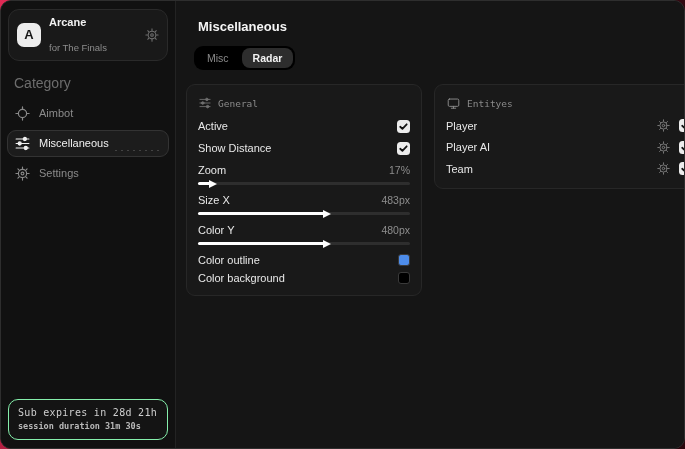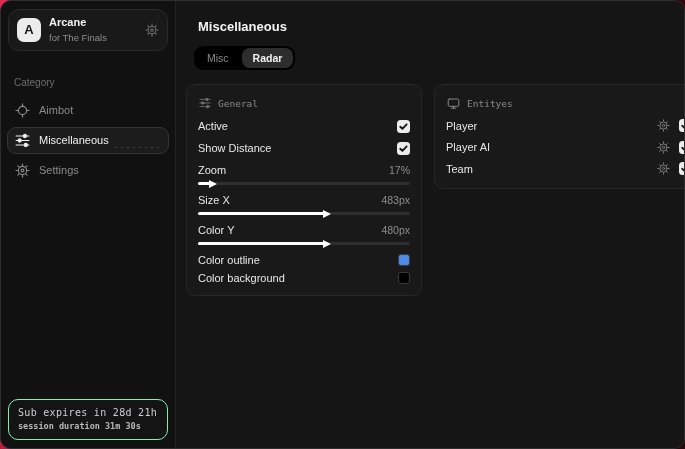--- a/index.html
+++ b/index.html
@@ -16,23 +16,23 @@
   }
   
   .sidebar{width:175px;min-width:175px;box-sizing:border-box;background:#111111;
     border-right:1px solid #232323;display:flex;flex-direction:column;}
   .app-card{margin:8px 7px 0;border:1px solid #2a2a2a;background:#191919;border-radius:11px;
     display:flex;align-items:center;gap:8px;padding:6px 8px;}
   .logo{width:24px;height:24px;border-radius:7px;background:#ececec;color:#161616;
     font-weight:bold;font-size:13px;display:flex;align-items:center;justify-content:center;}
   .app-text{display:flex;flex-direction:column;line-height:1.15;}
   .app-name{font-size:11px;font-weight:bold;color:#f2f2f2;}
-  .app-sub{font-size:9.5px;color:#8d8d8d;margin-top:4px;}
+  .app-sub{font-size:9.5px;color:#8d8d8d;margin-top:14px;}
   .app-gear{margin-left:auto;color:#6f6f6f;display:flex;}
-  .category{margin:26px 0 2px 13px;font-size:10px;color:#6d6d6d;}
+  .category{margin:14px 0 2px 13px;font-size:14px;color:#6d6d6d;}
   .nav{margin-top:4px;}
   .nav-item{height:25px;margin:3px 6px;padding:0 7px;display:flex;align-items:center;gap:9px;
     border-radius:9px;border:1px solid transparent;color:#8a8a8a;font-size:11px;position:relative;cursor:default;}
   .nav-item.active{background:#1c1c1c;border-color:#333333;color:#f0f0f0;}
   .nav-item .ic{color:inherit;}
   .dots{position:absolute;right:9px;bottom:3px;width:46px;height:5px;opacity:.9;
     background-image:radial-gradient(circle,#474747 0.8px,transparent 1.1px);background-size:6px 5px;}
   .spacer{flex:1;}
   .status-card{margin:0 7px 8px;border:1px solid #86efac;border-radius:10px;background:#141414;
     padding:7px 9px 8px;}

